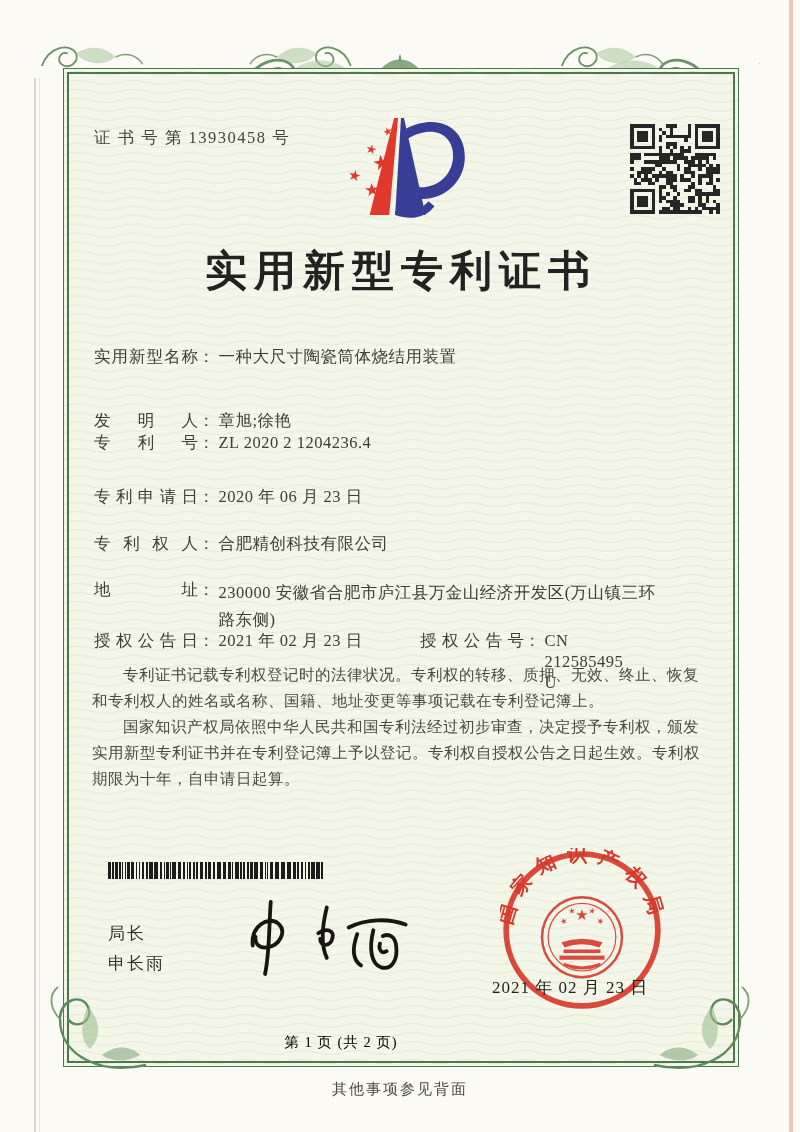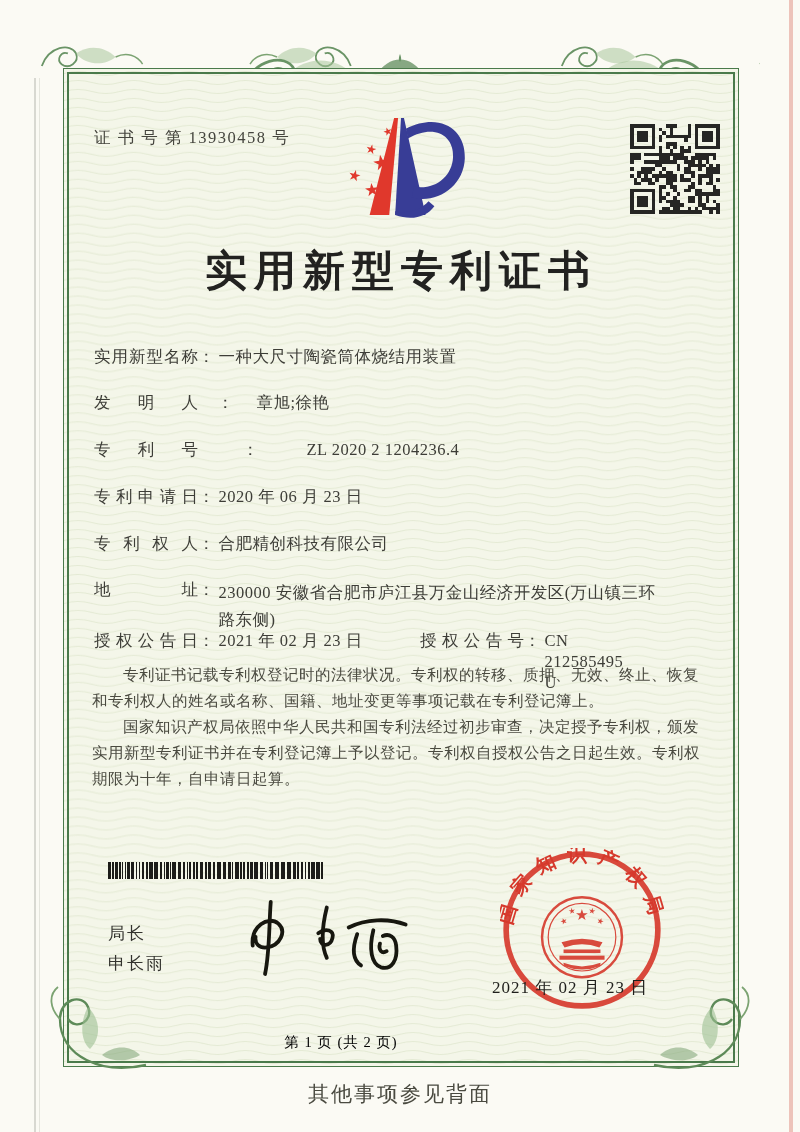--- a/index.html
+++ b/index.html
@@ -39,38 +39,38 @@
     position:absolute;left:63px;top:243px;width:676px;margin:0;
     text-align:center;font-size:42px;font-weight:700;letter-spacing:7px;
     color:#222220;font-family:"Liberation Serif","DejaVu Serif",serif;
   }
 
   .fields{position:absolute;left:94px;top:346px;width:620px;font-size:16.5px;color:#3d3d37;}
   .frow{position:absolute;left:0;display:flex;align-items:flex-start;line-height:21px;}
   .flabel{display:inline-block;width:104px;flex:none;text-align:justify;text-align-last:justify;}
   .fcolon{flex:none;margin-right:4px;}
   .fvalue{letter-spacing:.5px;}
-  .r1{top:0;} .r2{top:46px;gap:19px;} .r3{top:93px;gap:44px;} .r4{top:140px;} .r5{top:187px;}
+  .r1{top:0;} .r2{top:64px;} .r3{top:86px;} .r4{top:140px;} .r5{top:187px;}
   .r6{top:233px;} .r6 .fvalue{width:448px;line-height:27px;}
   .r7{top:284px;} .g2{position:absolute;left:326px;top:0;display:flex;}
 
   .body-text{position:absolute;left:92px;top:662px;width:622px;font-size:15.5px;line-height:26px;color:#4a4a40;}
   .body-text p{margin:0;text-indent:2em;letter-spacing:.5px;}
 
   .barcode{position:absolute;left:108px;top:862px;width:218px;height:17px;}
 
   .sig-role{position:absolute;left:108px;top:922px;font-size:17px;letter-spacing:2px;color:#33332e;}
   .sig-name{position:absolute;left:108px;top:952px;font-size:17px;letter-spacing:2px;color:#33332e;}
   .signature{position:absolute;left:228px;top:886px;width:190px;height:100px;}
 
   .seal{position:absolute;left:500px;top:848px;width:164px;height:164px;}
   .seal-date{position:absolute;left:492px;top:976px;font-size:17px;color:#1e1e1b;letter-spacing:1px;}
 
   .page-info{position:absolute;left:63px;top:1033px;width:556px;text-align:center;font-size:14.5px;color:#000000;letter-spacing:1px;}
-  .back-note{position:absolute;left:0;top:1080px;width:800px;text-align:center;font-size:21px;color:#4a4a40;letter-spacing:2px;}
+  .back-note{position:absolute;left:0;top:1080px;width:800px;text-align:center;font-size:15px;color:#4a4a40;letter-spacing:2px;}
 </style>
 </head>
 <body>
 
 <div class="page">
 
   <div class="edge-left"></div>
   <div class="edge-left2"></div>
   <div class="edge-right"></div>
 

